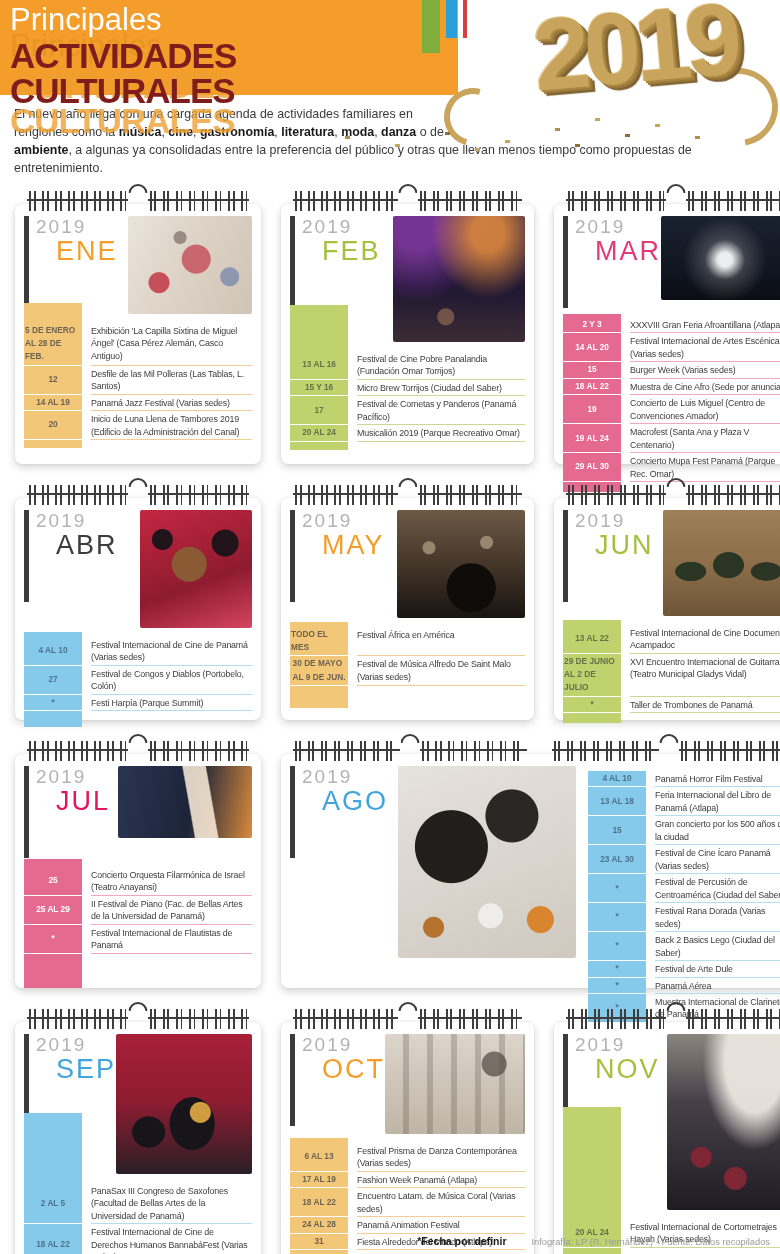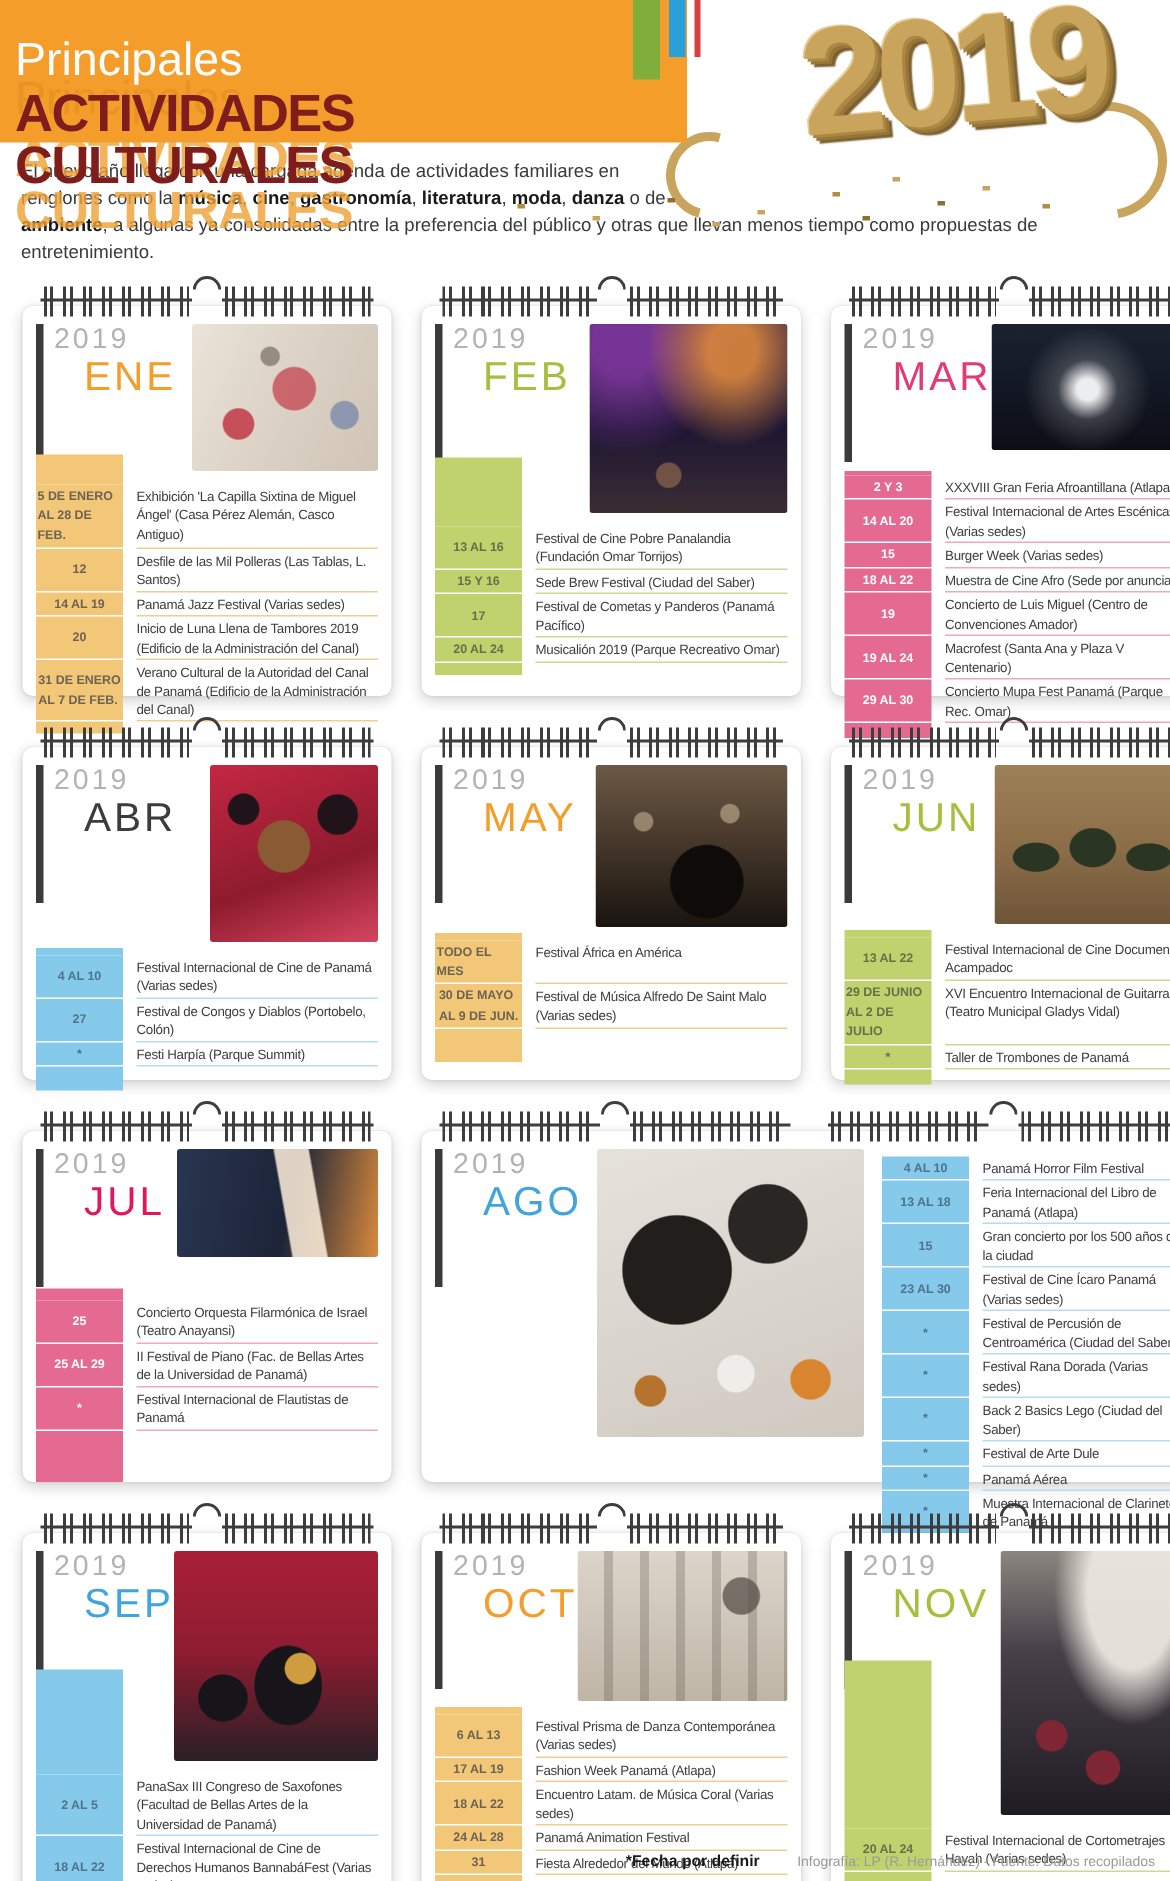--- a/index.html
+++ b/index.html
@@ -9,21 +9,20 @@
   }
   
   .header{position:relative;height:96px;}
   .title-box{
     position:absolute;left:0;top:0;width:458px;height:95px;
     background:#F49D2A;padding:4px 0 0 10px;box-sizing:border-box;z-index:1;
   }
   .title1{
     color:#fff;font-size:31px;font-weight:400;letter-spacing:0;line-height:1.05;
     text-shadow:0 26px 0 rgba(222,140,30,.55);
-    margin-top:20px;
   }
   .title2{
     color:#7f1d1d;font-size:35px;font-weight:700;letter-spacing:-1px;line-height:1.0;margin-top:1px;
     text-shadow:0 30px 0 rgba(238,160,50,.8);
   }
   .accent-bars{position:absolute;top:0;left:422px;display:flex;align-items:flex-start;gap:6px;z-index:2;}
   .bar-green{width:18px;height:53px;background:#7FAE3D;}
   .bar-blue{width:11px;height:38px;background:#2B9FD9;}
   .bar-red{width:4px;height:38px;background:#D8403C;}
   .year3d{
@@ -224,25 +223,20 @@
               <div class="ev-desc">Desfile de las Mil Polleras (Las Tablas, L. Santos)</div>
             </div>
             <div class="ev-row">
               <div class="ev-date">14 AL 19</div>
               <div class="ev-desc">Panamá Jazz Festival (Varias sedes)</div>
             </div>
             <div class="ev-row">
               <div class="ev-date">20</div>
               <div class="ev-desc">Inicio de Luna Llena de Tambores 2019 (Edificio de la Administración del Canal)</div>
             </div>
-            <div class="ev-row">
-              <div class="ev-date">31 DE ENERO
-AL 7 DE FEB.</div>
-              <div class="ev-desc">Verano Cultural de la Autoridad del Canal de Panamá (Edificio de la Administración del Canal)</div>
-            </div>
           </div>
     </div>
   </section>
       <section class="card c1" style="--month-color: #A4C03C; --cell-color: #BFD26E; --date-color: #66714A; --line-color: #CBD996;">
     <div class="binding">
       <div class="bind-unit">
         <div class="coil"></div>
         <div class="coil"></div>
         <div class="hook"></div>
       </div>
@@ -258,21 +252,21 @@
         </div>
         <div class="photo ph1"></div>
       </div>
       <div class="events">
             <div class="ev-row">
               <div class="ev-date">13 AL 16</div>
               <div class="ev-desc">Festival de Cine Pobre Panalandia (Fundación Omar Torrijos)</div>
             </div>
             <div class="ev-row">
               <div class="ev-date">15 Y 16</div>
-              <div class="ev-desc">Sede Brew Festival (Ciudad del Saber)</div>
+              <div class="ev-desc">Micro Brew Torrijos (Ciudad del Saber)</div>
             </div>
             <div class="ev-row">
               <div class="ev-date">17</div>
               <div class="ev-desc">Festival de Cometas y Panderos (Panamá Pacífico)</div>
             </div>
             <div class="ev-row">
               <div class="ev-date">20 AL 24</div>
               <div class="ev-desc">Musicalión 2019 (Parque Recreativo Omar)</div>
             </div>
           </div>

